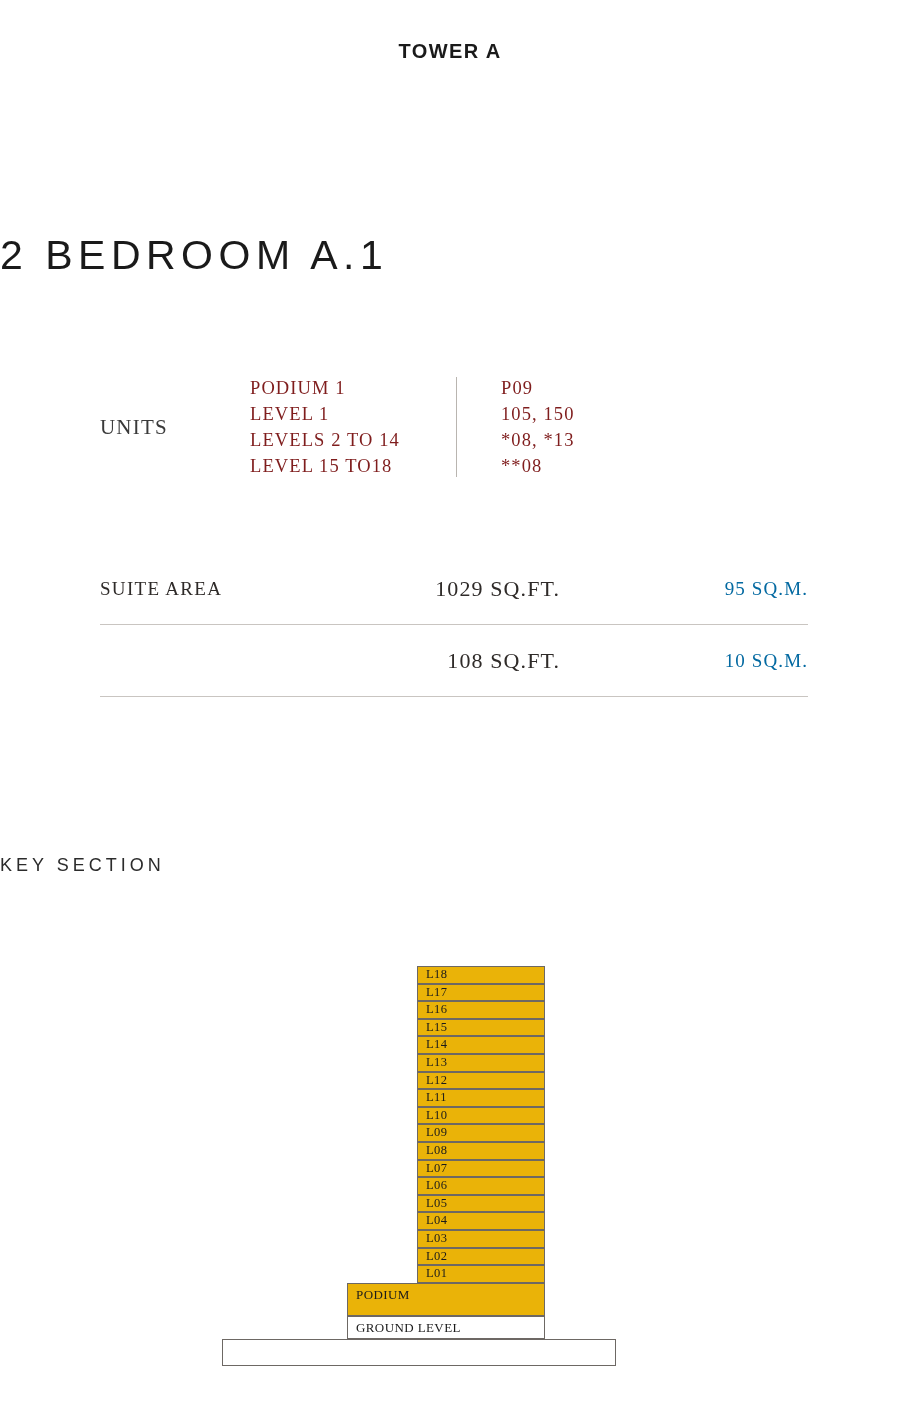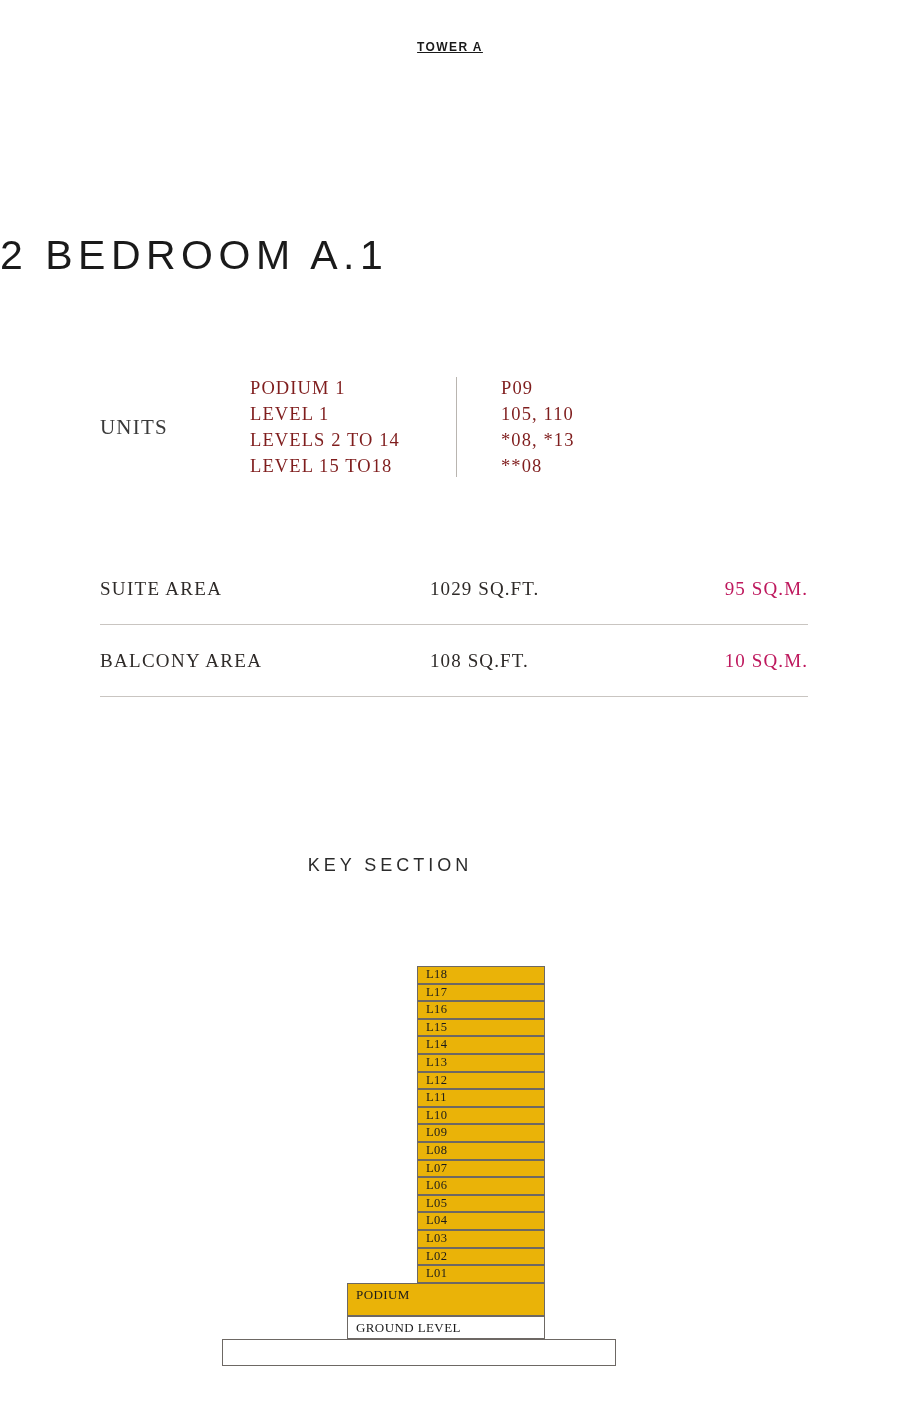--- a/index.html
+++ b/index.html
@@ -24,24 +24,23 @@
 
   
   .tower-label {
     position: absolute;
     top: 40px;
     left: 0;
     width: 900px;
     text-align: center;
     font-family: "Liberation Sans", sans-serif;
     font-weight: bold;
-    font-size: 12px;
+    font-size: 20px;
     letter-spacing: 1.4px;
     color: #1a1a1a;
-    text-decoration: underline;
   }
 
   .unit-title {
     position: absolute;
     top: 232px;
     left: 0;
     width: 900px;
     text-align: left;
     font-family: "Liberation Sans", sans-serif;
     font-weight: 300;
@@ -107,41 +106,40 @@
     border-bottom: none;
   }
   .area-name {
     flex: 0 0 330px;
     font-size: 19px;
     letter-spacing: 1.3px;
     color: #2f2b29;
   }
   .area-sqft {
     flex: 1;
-    text-align: left;
+    text-align: right;
     padding-right: 108px;
-    font-size: 19px;
+    font-size: 22px;
     letter-spacing: 1.1px;
     color: #2f2b29;
   }
   .area-sqm {
     flex: 0 0 140px;
     text-align: right;
     font-size: 19px;
     letter-spacing: 1.1px;
-    color: #be185d;
+    color: #0369a1;
   }
 
   
   .key-section-title {
     position: absolute;
     top: 855px;
     left: 0;
     width: 780px;
-    text-align: center;
     font-family: "Liberation Sans", sans-serif;
     font-size: 18px;
     font-weight: 400;
     letter-spacing: 4px;
     color: #2b2b2b;
   }
 
   .diagram {
     position: absolute;
     top: 966px;
@@ -206,35 +204,34 @@
     <div class="units-table">
       <div class="units-col-left">
         <div class="units-row">PODIUM 1</div>
         <div class="units-row">LEVEL 1</div>
         <div class="units-row">LEVELS 2 TO 14</div>
         <div class="units-row">LEVEL 15 TO18</div>
       </div>
       <div class="units-divider"></div>
       <div class="units-col-right">
         <div class="units-row">P09</div>
-        <div class="units-row">105, 110</div>
+        <div class="units-row">105, 150</div>
         <div class="units-row">*08, *13</div>
         <div class="units-row">**08</div>
       </div>
     </div>
   </div>
 
   <div class="area-table">
     <div class="area-row">
       <div class="area-name">SUITE AREA</div>
       <div class="area-sqft">1029 SQ.FT.</div>
       <div class="area-sqm">95 SQ.M.</div>
     </div>
     <div class="area-row">
-      <div class="area-name">BALCONY AREA</div>
       <div class="area-sqft">108 SQ.FT.</div>
       <div class="area-sqm">10 SQ.M.</div>
     </div>
   </div>
 
   <div class="key-section-title">KEY SECTION</div>
 
   <div class="diagram">
     <div class="tower-stack">
       <div class="floor-wrap">

